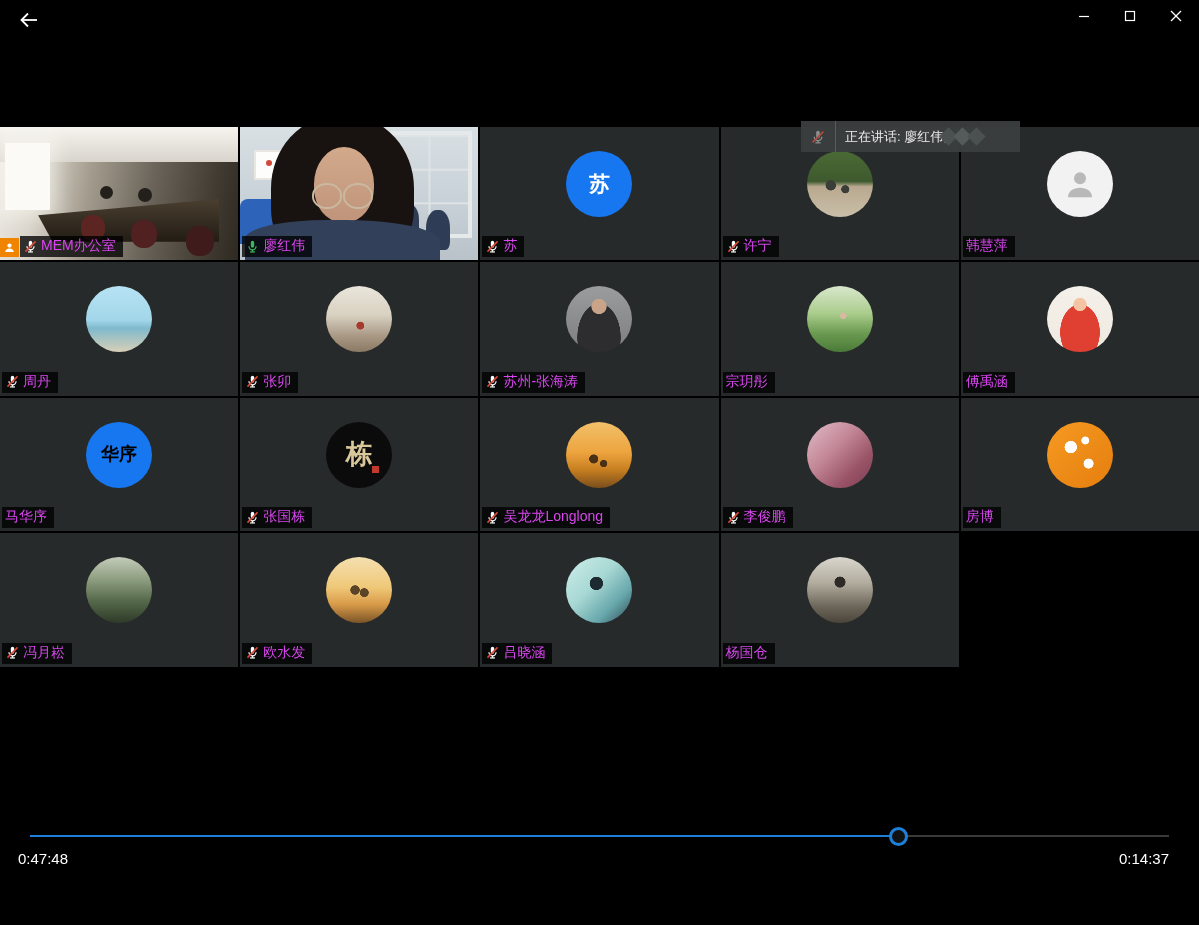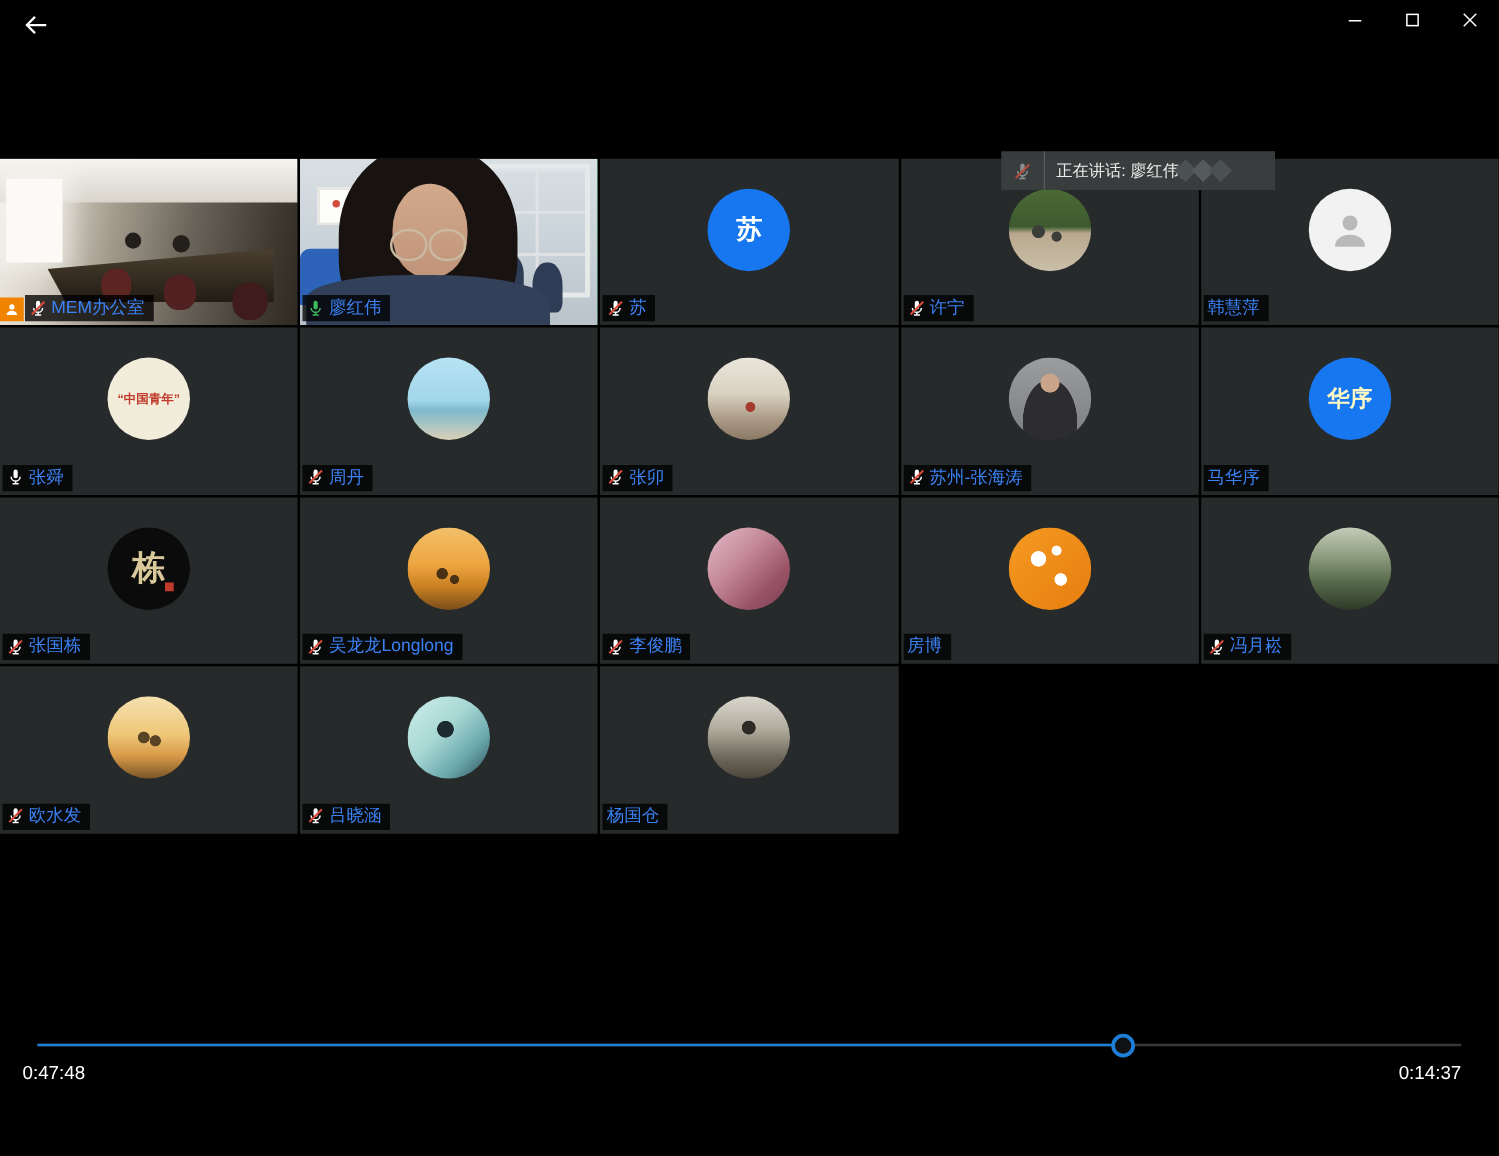--- a/index.html
+++ b/index.html
@@ -20,21 +20,21 @@
 
   .avatar{position:absolute;left:50%;top:24px;transform:translateX(-50%);width:66px;height:66px;border-radius:50%;
           display:flex;align-items:center;justify-content:center;text-align:center;overflow:hidden}
   .avatar .av-txt{font-weight:bold;line-height:1.15;padding:0 4px}
   .avatar .seal{position:absolute;right:13px;bottom:15px;width:7px;height:7px;background:#c0392b}
   .avatar.sil{background:#f2f2f2}
 
   .plate{position:absolute;left:2px;bottom:3px;display:flex;align-items:center;gap:3px;
          background:rgba(0,0,0,0.78);padding:1px 7px 2px 3px;max-width:96%}
   .plate.shift{left:20px}
-  .pname{color:#3b82f6;font-size:14px;white-space:nowrap}
+  .pname{color:#d946ef;font-size:14px;white-space:nowrap}
   .mic{display:flex;width:15px;height:15px;flex:0 0 auto}
   .host-badge{position:absolute;left:0;bottom:3px;width:19px;height:19px;background:#F08300;
               display:flex;align-items:center;justify-content:center}
 
   
   .scene-room{position:absolute;inset:0;background:linear-gradient(100deg,#efece6 0%,#d9d4ca 18%,#a39c8e 38%,#6b645a 62%,#423c33 86%,#2e2921 100%)}
   .sr-ceil{position:absolute;left:0;top:0;right:0;height:26%;background:linear-gradient(180deg,#f6f4ef,#d8d4cc)}
   .sr-win{position:absolute;left:2%;top:12%;width:19%;height:50%;background:#fbfaf6;box-shadow:0 0 16px 8px rgba(255,255,248,.45)}
   .sr-tbl{position:absolute;left:16%;top:54%;width:76%;height:32%;background:linear-gradient(180deg,#4a3f30,#221c14);clip-path:polygon(0 38%,100% 0,100% 100%,8% 100%)}
   .sr-ch{position:absolute;border-radius:45%;background:#5c2522}
@@ -204,36 +204,20 @@
       <svg width="40" height="40" viewBox="0 0 24 24" fill="#b9b9b9">
         <circle cx="12" cy="8.6" r="3.6"></circle>
             <path d="M4.8 20c0-3.6 3.2-5.7 7.2-5.7s7.2 2.1 7.2 5.7z"></path>
           </svg>
         </div>
         <div class="plate">
           <span class="pname">韩慧萍</span>
         </div>
       </div>
       <div class="cell">
-        <div class="avatar" style="background:#f2ecdb">
-          <span class="av-txt" style="color:#c0392b;font-size:10px">“中国青年”</span>
-        </div>
-        <div class="plate">
-          <span class="mic">
-    <svg width="15" height="15" viewBox="0 0 16 16" fill="none">
-      <rect x="6.2" y="1.8" width="3.6" height="7.4" rx="1.8" fill="#ffffff"></rect>
-      <path d="M4.2 7.8a3.8 3.8 0 0 0 7.6 0" stroke="#ffffff" stroke-width="1.3"></path>
-      <line x1="8" y1="11.6" x2="8" y2="13.6" stroke="#ffffff" stroke-width="1.3"></line>
-      <line x1="5.4" y1="13.8" x2="10.6" y2="13.8" stroke="#ffffff" stroke-width="1.3"></line>
-    </svg>
-          </span>
-          <span class="pname">张舜</span>
-        </div>
-      </div>
-      <div class="cell">
         <div class="avatar" style="background:linear-gradient(180deg,#b7e3f4 0%,#a2d6e9 52%,#7fb9cc 64%,#d9d0b6 100%)"></div>
         <div class="plate">
           <span class="mic">
     <svg width="15" height="15" viewBox="0 0 16 16" fill="none">
       <rect x="6.2" y="1.8" width="3.6" height="7.4" rx="1.8" fill="#ffffff"></rect>
       <path d="M4.2 7.8a3.8 3.8 0 0 0 7.6 0" stroke="#ffffff" stroke-width="1.3"></path>
       <line x1="8" y1="11.6" x2="8" y2="13.6" stroke="#ffffff" stroke-width="1.3"></line>
       <line x1="5.4" y1="13.8" x2="10.6" y2="13.8" stroke="#ffffff" stroke-width="1.3"></line>
               <line x1="2.6" y1="13.4" x2="13.4" y2="2.6" stroke="#D84A3A" stroke-width="1.7"></line>
     </svg>
@@ -265,22 +249,34 @@
       <path d="M4.2 7.8a3.8 3.8 0 0 0 7.6 0" stroke="#ffffff" stroke-width="1.3"></path>
       <line x1="8" y1="11.6" x2="8" y2="13.6" stroke="#ffffff" stroke-width="1.3"></line>
       <line x1="5.4" y1="13.8" x2="10.6" y2="13.8" stroke="#ffffff" stroke-width="1.3"></line>
               <line x1="2.6" y1="13.4" x2="13.4" y2="2.6" stroke="#D84A3A" stroke-width="1.7"></line>
     </svg>
           </span>
           <span class="pname">苏州-张海涛</span>
         </div>
       </div>
       <div class="cell">
+        <div class="avatar" style="background:radial-gradient(circle at 55% 45%, #d8b8a0 6%, rgba(0,0,0,0) 7%), linear-gradient(180deg,#d9e8cd 0%,#a9cc8b 42%,#6a9a50 72%,#4a7a38 100%)"></div>
+        <div class="plate">
+          <span class="pname">宗玥彤</span>
+        </div>
+      </div>
+      <div class="cell">
+        <div class="avatar" style="background:radial-gradient(circle at 50% 28%, #f3c5a4 11%, rgba(0,0,0,0) 12%), radial-gradient(ellipse at 50% 70%, #e04032 42%, rgba(0,0,0,0) 43%), linear-gradient(#f4f1ea,#efe9e0)"></div>
+        <div class="plate">
+          <span class="pname">傅禹涵</span>
+        </div>
+      </div>
+      <div class="cell">
         <div class="avatar" style="background:#1677F0">
-          <span class="av-txt" style="color:#fef9c3;font-size:18px">华序</span>
+          <span class="av-txt" style="color:#000000;font-size:18px">华序</span>
         </div>
         <div class="plate">
           <span class="pname">马华序</span>
         </div>
       </div>
       <div class="cell">
         <div class="avatar" style="background:#0b0b0b">
           <span class="av-txt" style="color:#d9c89a;font-size:27px">栋</span>
           <span class="seal"></span>
         </div>

